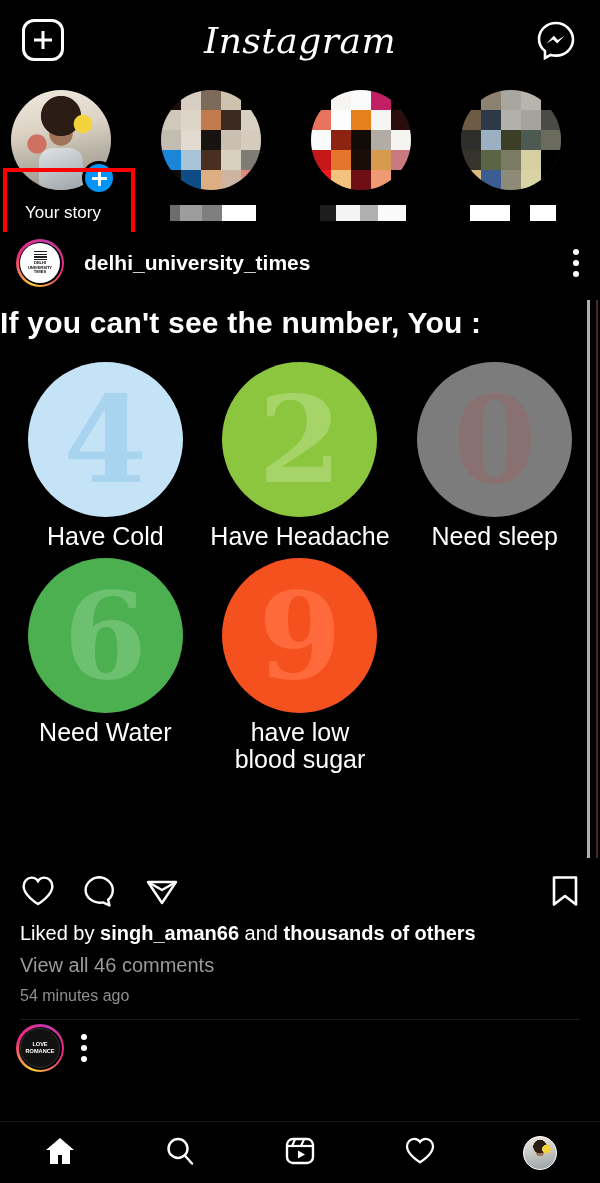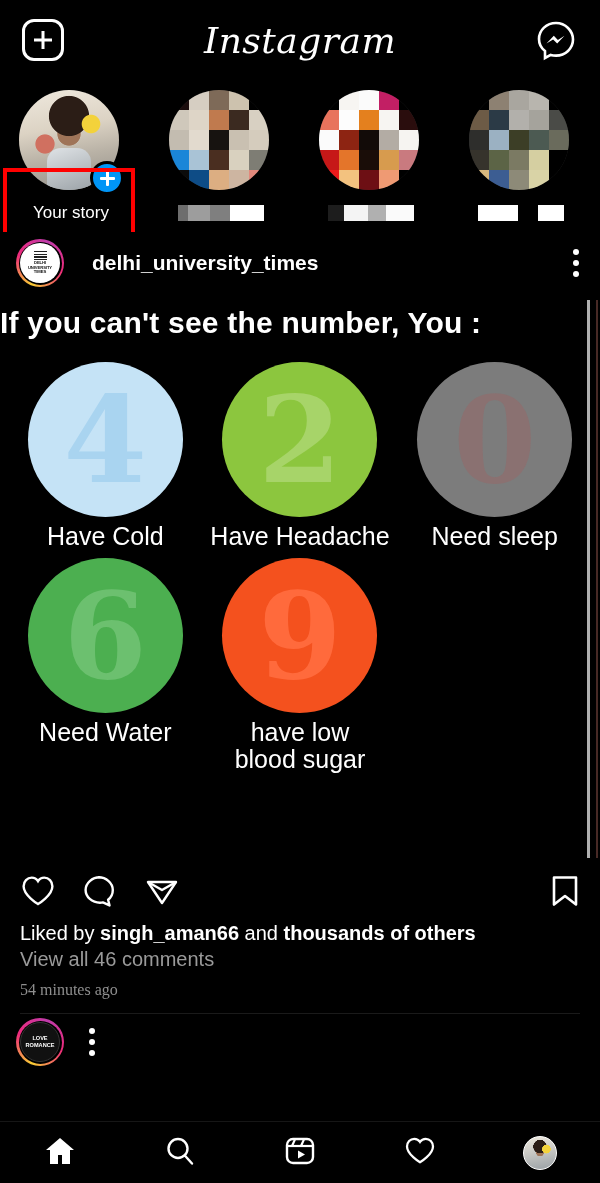--- a/index.html
+++ b/index.html
@@ -33,21 +33,21 @@
     font-family:"DejaVu Serif", serif;
     font-style:italic; font-weight:400; font-size:36px;
     letter-spacing:0.5px; white-space:nowrap;
   }
   .messenger { width:44px; height:44px; }
 
   
   .stories {
     position:relative; height:152px; width:100%;
     display:flex; align-items:flex-start; overflow:hidden;
-    padding-left:12px;
+    padding-left:4px;
     gap:32px;
   }
   .story { width:118px; flex:0 0 118px; position:relative; padding-top:10px; }
   .story-av-wrap { width:104px; height:104px; margin:0 auto; position:relative; }
   .story-av {
     width:100px; height:100px; border-radius:50%; overflow:hidden; position:relative;
     background:#2b2b2b;
   }
   
   .me-photo { width:100%; height:100%; position:relative;
@@ -83,21 +83,21 @@
   .mosaic-name { height:16px; margin:11px auto 0; display:grid; grid-auto-flow:column; }
   .mosaic-name i { display:block; height:100%; }
 
   .red-box {
     position:absolute; left:3px; top:88px; width:132px; height:146px;
     border:4px solid #ff0000; pointer-events:none; z-index:40;
   }
 
   
   .post-head {
-    height:62px; display:flex; align-items:center; padding:0 16px; gap:28px;
+    height:62px; display:flex; align-items:center; padding:0 16px; gap:20px;
   }
   .ring {
     width:48px; height:48px; border-radius:50%; flex:0 0 48px;
     background:conic-gradient(from 200deg,#f9ce34,#ee2a7b,#bf3cab,#ee2a7b,#f9ce34);
     display:flex; align-items:center; justify-content:center;
   }
   .ring > .inner { width:43px; height:43px; border-radius:50%; background:#000;
     display:flex; align-items:center; justify-content:center; }
   .av-dut {
     width:40px; height:40px; border-radius:50%; background:#fff; color:#111;
@@ -137,24 +137,24 @@
   }
   .scroll-line2 {
     position:absolute; right:2px; top:6px; width:2px; height:558px;
     background:#5a3430; opacity:.8;
   }
 
   
   .actions { height:58px; display:flex; align-items:center; padding:0 20px; gap:26px; }
   .actions .spacer { flex:1; }
   .meta { padding:0 20px; }
-  .liked { font-size:20px; margin-bottom:3px; }
+  .liked { font-size:20px; margin-bottom:9px; }
   .liked b { font-weight:bold; }
   .comments { font-size:20px; color:#9a9a9a; margin-bottom:10px; }
-  .time { font-size:16px; color:#8e8e8e;font-family:Liberation Serif, serif; }
+  .time { font-size:16px; color:#8e8e8e; }
 
   .divider { height:1px; background:#1a1a1a; margin-top:14px; }
 
   
   .bottomnav {
     position:absolute; left:0; bottom:0; width:100%; height:62px;
     display:flex; align-items:center; justify-content:space-around;
     background:#000; border-top:1px solid #161616;
   }
   .nav-item { display:flex; align-items:center; justify-content:center; width:60px; height:46px; }

